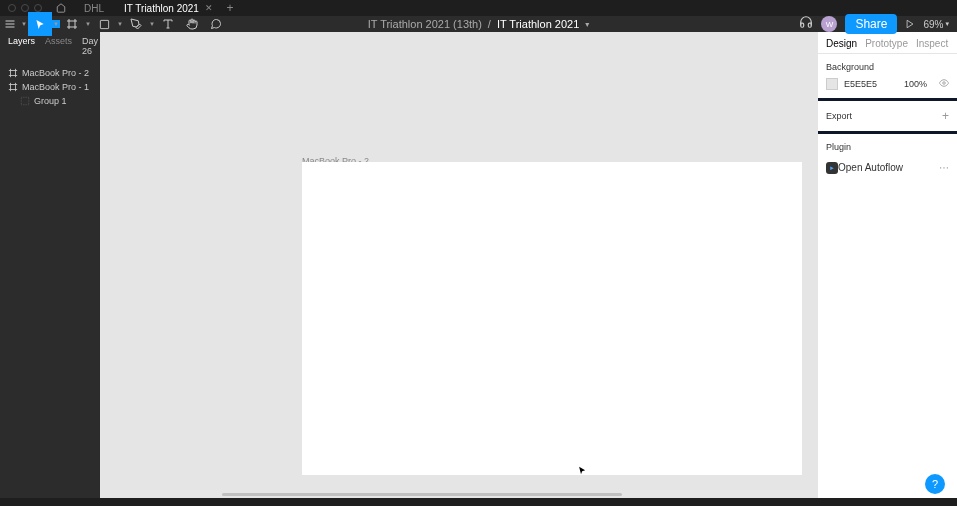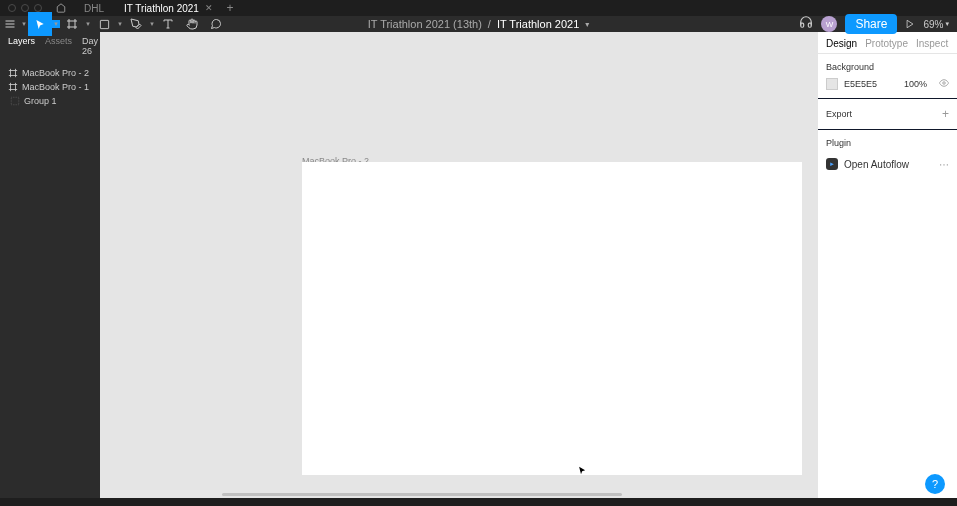--- a/index.html
+++ b/index.html
@@ -34,43 +34,43 @@
     
     
     .left-panel { width: 100px; background: #2c2c2c; display: flex; flex-direction: column; }
     .panel-tabs { display: flex; padding: 4px 8px 0; gap: 10px; font-size: 9px; }
     .panel-tab { color: #888; cursor: pointer; }
     .panel-tab.active { color: #fff; }
     .page-select { margin-left: auto; color: #ccc; display: flex; align-items: center; gap: 2px; }
     .layers-list { margin-top: 10px; }
     .layer-row { display: flex; align-items: center; padding: 2px 8px; gap: 4px; font-size: 9px; color: #ccc; cursor: pointer; }
     .layer-frame-icon { width: 10px; height: 10px; }
-    .layer-indent { padding-left: 10px; }
+    .layer-indent { padding-left: 20px; }
     
     
     .canvas { flex: 1; background: #e5e5e5; position: relative; overflow: hidden; }
     .frame-label { position: absolute; top: 124px; left: 202px; font-size: 9px; color: #888; }
     .frame { position: absolute; top: 130px; left: 202px; width: 500px; height: 313px; background: #fff; }
     .cursor { position: absolute; top: 434px; left: 478px; font-size: 10px; }
     .scrollbar-h { position: absolute; bottom: 2px; left: 122px; width: 400px; height: 3px; background: #c0c0c0; border-radius: 2px; }
     
     
     .right-panel { width: 139px; background: #fff; display: flex; flex-direction: column; font-size: 10px; color: #333; }
     .rp-tabs { display: flex; padding: 6px 8px 4px; gap: 8px; border-bottom: 1px solid #e5e5e5; }
     .rp-tab { color: #999; cursor: pointer; }
     .rp-tab.active { color: #000; font-weight: 500; }
-    .rp-section { padding: 8px; border-bottom: 1px solid #0f172a; }
+    .rp-section { padding: 8px; border-bottom: 3px solid #0f172a; }
     .rp-title { font-size: 9px; font-weight: 500; margin-bottom: 6px; }
     .bg-row { display: flex; align-items: center; gap: 6px; }
     .swatch { width: 12px; height: 12px; background: #e5e5e5; border: 1px solid #ccc; }
     .hex { font-size: 9px; }
     .opacity { font-size: 9px; margin-left: auto; }
     .eye-icon { margin-left: 6px; }
     .export-row { display: flex; align-items: center; justify-content: space-between; }
-    .plugin-row { display: flex; align-items: center; gap: 6px; padding: 4px 0; }
+    .plugin-row { display: flex; align-items: flex-start; gap: 0; padding: 4px 0; }
     .plugin-icon { width: 12px; height: 12px; background: #333; border-radius: 3px; display: flex; align-items: center; justify-content: center; font-size: 7px; color: #4da3ff; }
     
     
     .help-btn { position: absolute; bottom: 12px; right: 12px; width: 20px; height: 20px; border-radius: 50%; background: #0d99ff; color: #fff; display: flex; align-items: center; justify-content: center; font-size: 11px; }
   </style>
 </head>
 <body>
 
 <div class="titlebar">
   <div class="traffic-lights">

